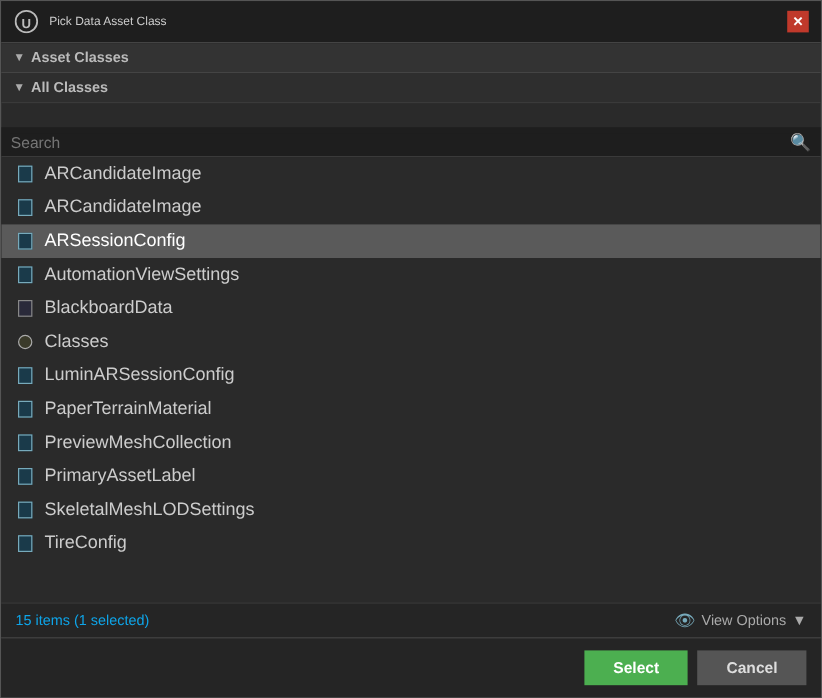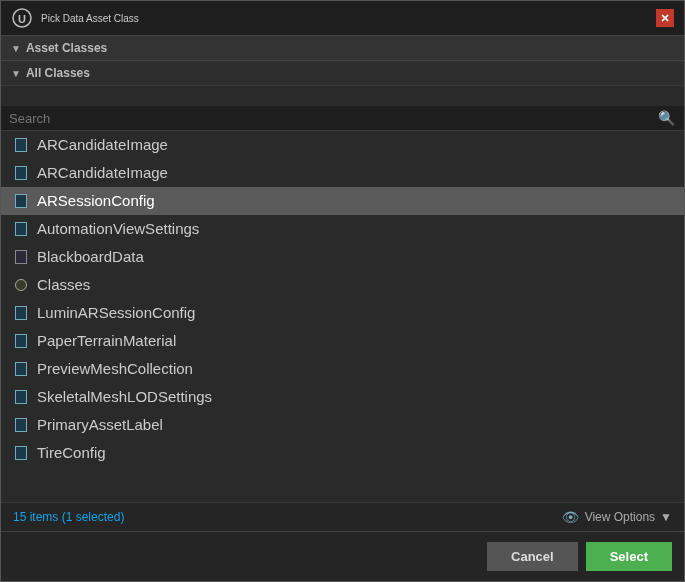--- a/index.html
+++ b/index.html
@@ -342,27 +342,27 @@
           <div class="list-item">
             <div class="item-icon">
               <div class="icon-data-asset"></div>
             </div>
             <span>PreviewMeshCollection</span>
           </div>
           <div class="list-item">
             <div class="item-icon">
               <div class="icon-data-asset"></div>
             </div>
+            <span>PrimaryAssetLabel</span>
+          </div>
+          <div class="list-item">
+            <div class="item-icon">
+              <div class="icon-data-asset"></div>
+            </div>
             <span>SkeletalMeshLODSettings</span>
-          </div>
-          <div class="list-item">
-            <div class="item-icon">
-              <div class="icon-data-asset"></div>
-            </div>
-            <span>PrimaryAssetLabel</span>
           </div>
           <div class="list-item">
             <div class="item-icon">
               <div class="icon-data-asset"></div>
             </div>
             <span>TireConfig</span>
           </div>
         </div>
     </div>
 
@@ -371,17 +371,17 @@
   <div class="status-bar">
     <span class="status-text">15 items (1 selected)</span>
     <div class="view-options">
       <span class="eye-icon">👁</span>
       <span>View Options</span>
       <span>▼</span>
     </div>
   </div>
 
   <div class="footer">
+    <button class="btn btn-select">Select</button>
     <button class="btn btn-cancel">Cancel</button>
-    <button class="btn btn-select">Select</button>
   </div>
 
 </div>
 
 </body></html>

